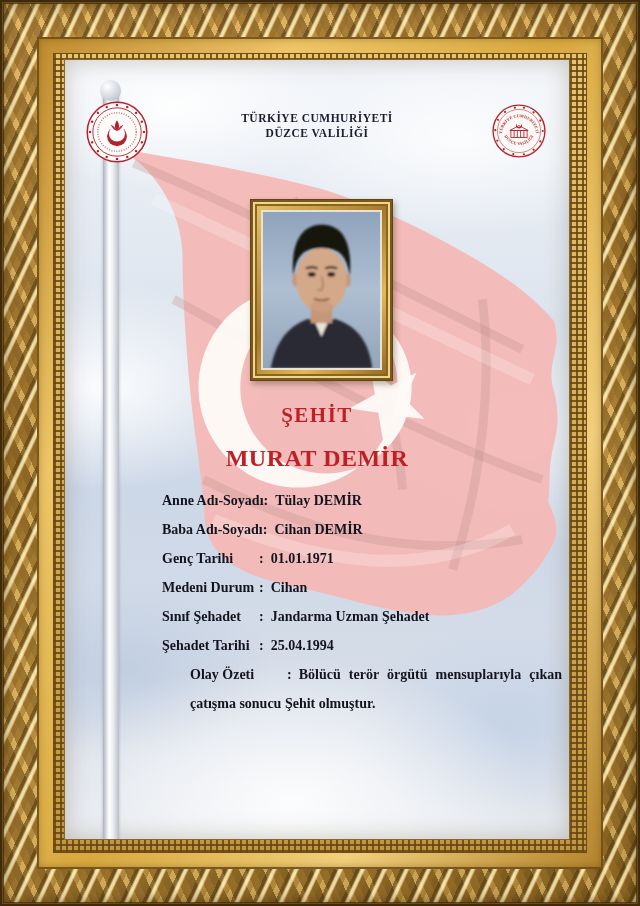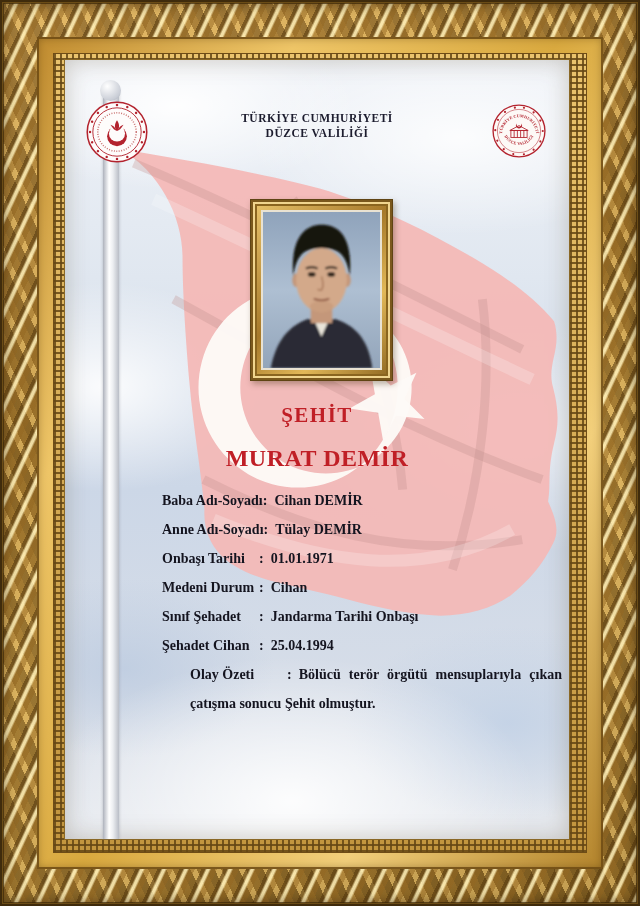--- a/index.html
+++ b/index.html
@@ -220,23 +220,23 @@
         </svg>
       </div>
     </div>
 
     <div class="title">
       <div class="t1">ŞEHİT</div>
       <div class="t2">MURAT DEMİR</div>
     </div>
 
     <div class="fields">
+      <p class="field"><span class="flabel">Anne Adı-Soyadı</span><span class="fcolon">:</span><span class="fvalue">Tülay DEMİR</span></p>
       <p class="field"><span class="flabel">Baba Adı-Soyadı</span><span class="fcolon">:</span><span class="fvalue">Cihan DEMİR</span></p>
-      <p class="field"><span class="flabel">Anne Adı-Soyadı</span><span class="fcolon">:</span><span class="fvalue">Tülay DEMİR</span></p>
-      <p class="field"><span class="flabel">Onbaşı Tarihi</span><span class="fcolon">:</span><span class="fvalue">01.01.1971</span></p>
+      <p class="field"><span class="flabel">Genç Tarihi</span><span class="fcolon">:</span><span class="fvalue">01.01.1971</span></p>
       <p class="field"><span class="flabel">Medeni Durum</span><span class="fcolon">:</span><span class="fvalue">Cihan</span></p>
-      <p class="field"><span class="flabel">Sınıf Şehadet</span><span class="fcolon">:</span><span class="fvalue">Jandarma Tarihi Onbaşı</span></p>
-      <p class="field"><span class="flabel">Şehadet Cihan</span><span class="fcolon">:</span><span class="fvalue">25.04.1994</span></p>
+      <p class="field"><span class="flabel">Sınıf Şehadet</span><span class="fcolon">:</span><span class="fvalue">Jandarma Uzman Şehadet</span></p>
+      <p class="field"><span class="flabel">Şehadet Tarihi</span><span class="fcolon">:</span><span class="fvalue">25.04.1994</span></p>
       <p class="field field--wrap"><span class="flabel">Olay Özeti</span><span class="fcolon">:</span><span class="fvalue">Bölücü terör örgütü mensuplarıyla çıkan çatışma sonucu Şehit olmuştur.</span></p>
     </div>
 
   </div>
 </div>
 
 </body></html>

